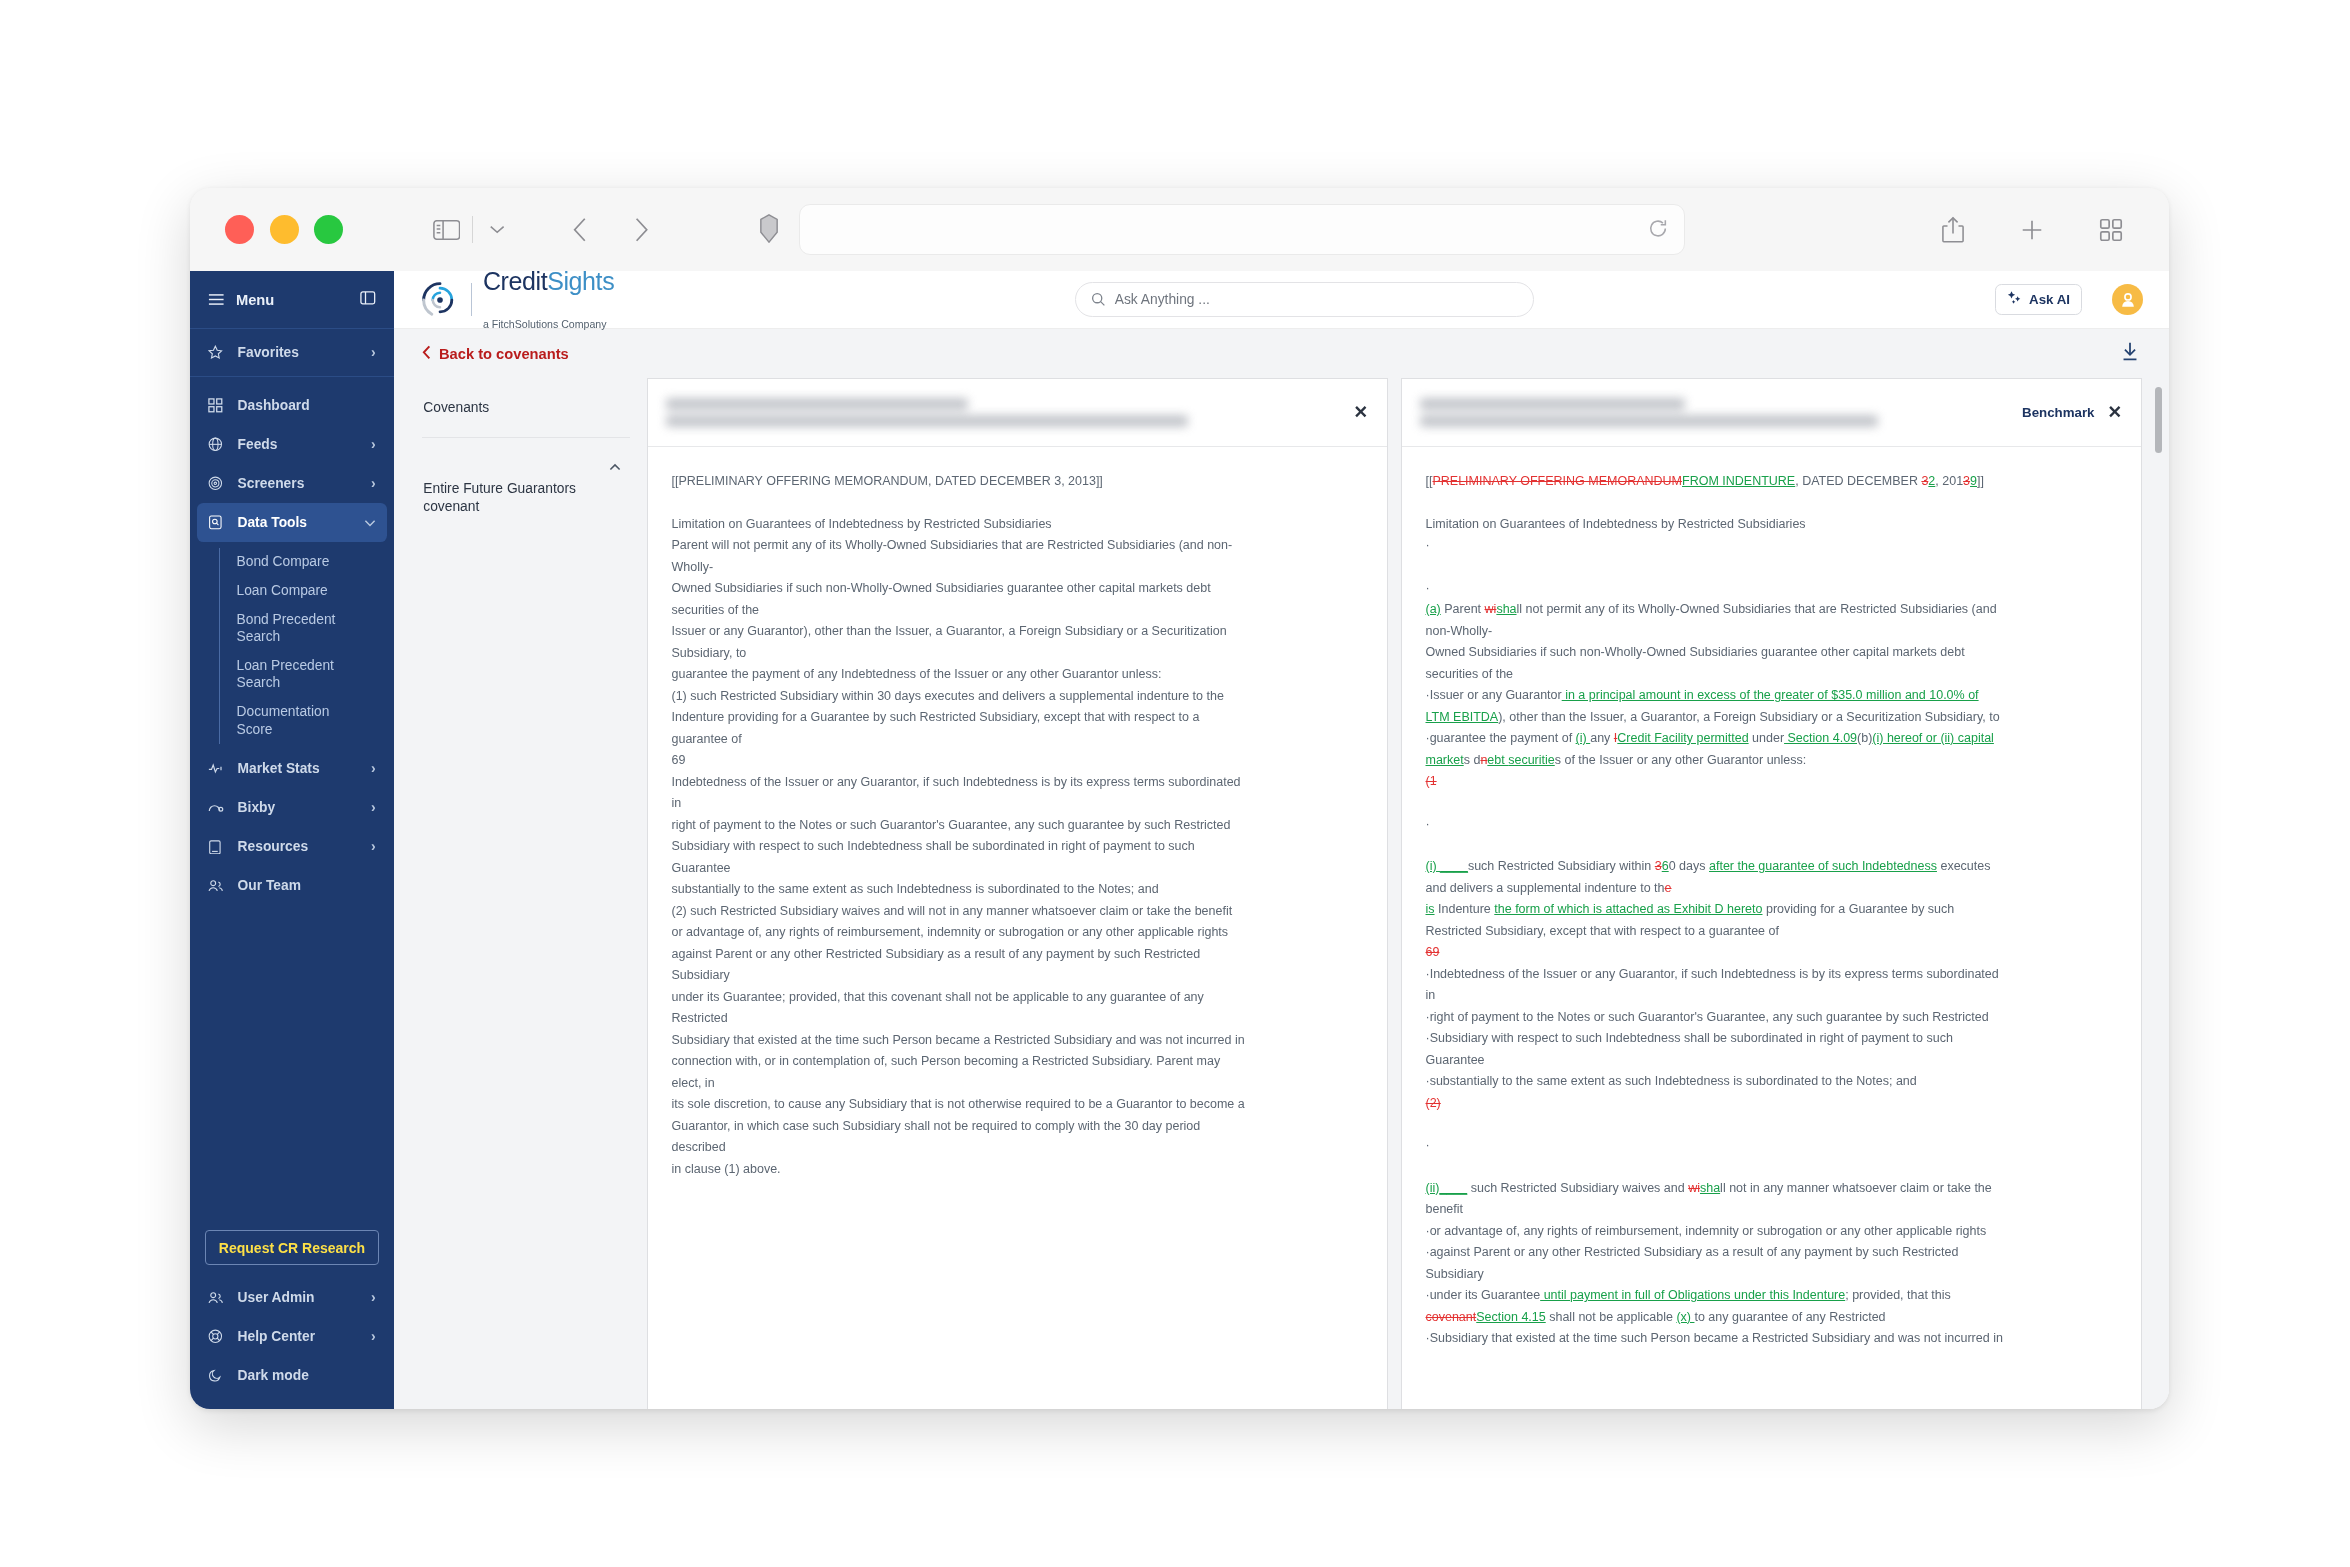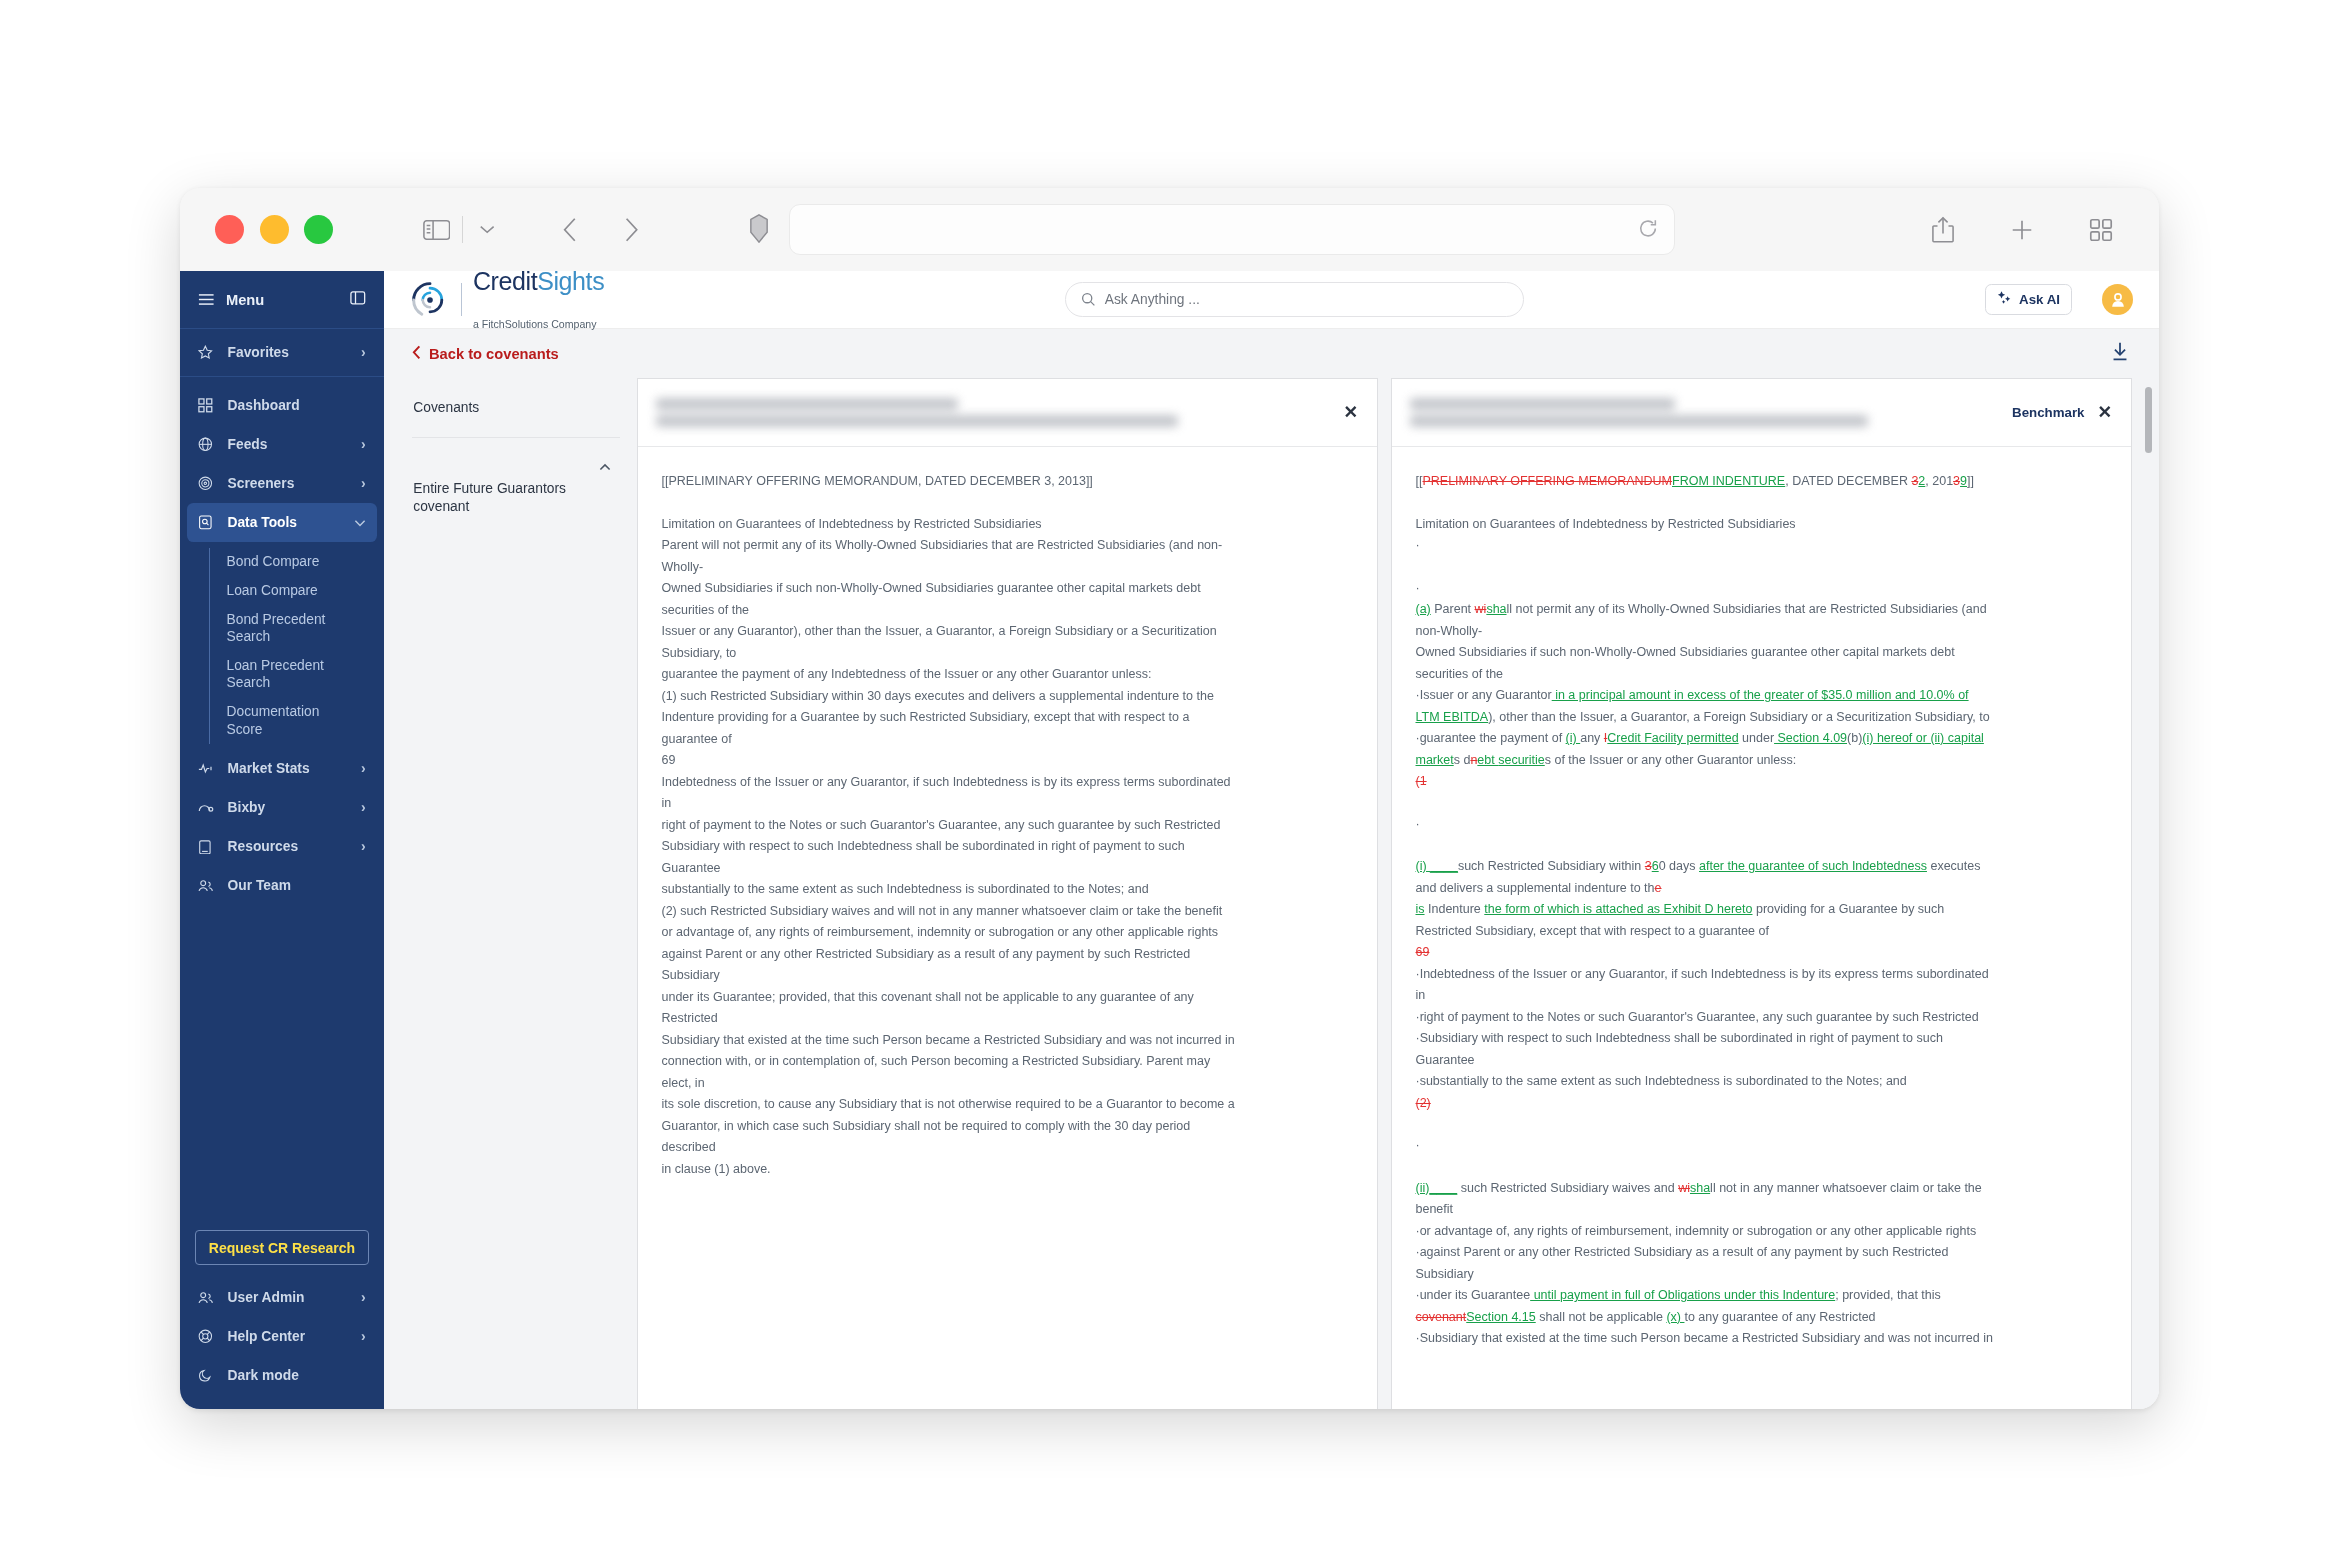--- a/index.html
+++ b/index.html
@@ -6,21 +6,21 @@
   html, body {
     width: 2351px; height: 1568px;
     background: #ffffff;
     font-family: "Liberation Sans", sans-serif;
     overflow: hidden;
   }
 
   
   #browser-window {
     position: absolute;
-    left: 180px; top: 188px;
+    left: 190px; top: 188px;
     width: 1979px; height: 1221px;
     background: #f6f6f6;
     border-radius: 20px;
     box-shadow: 0 16.5px 55px rgba(0,0,0,0.16), 0 1.8px 5.5px rgba(0,0,0,0.08);
     overflow: hidden;
   }
 
   
   #titlebar {
     position: relative;

